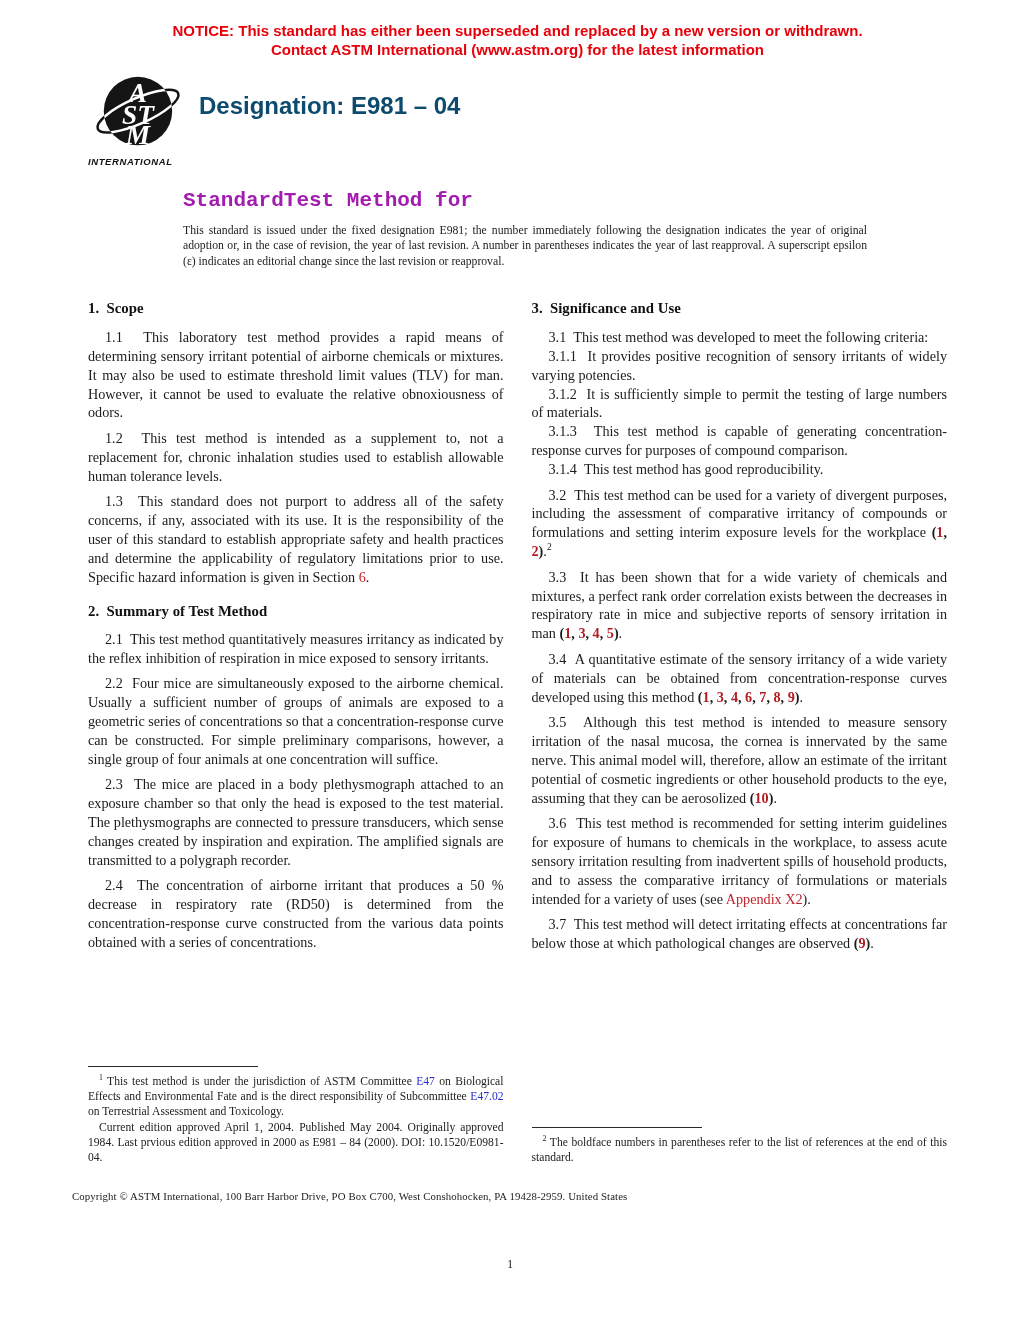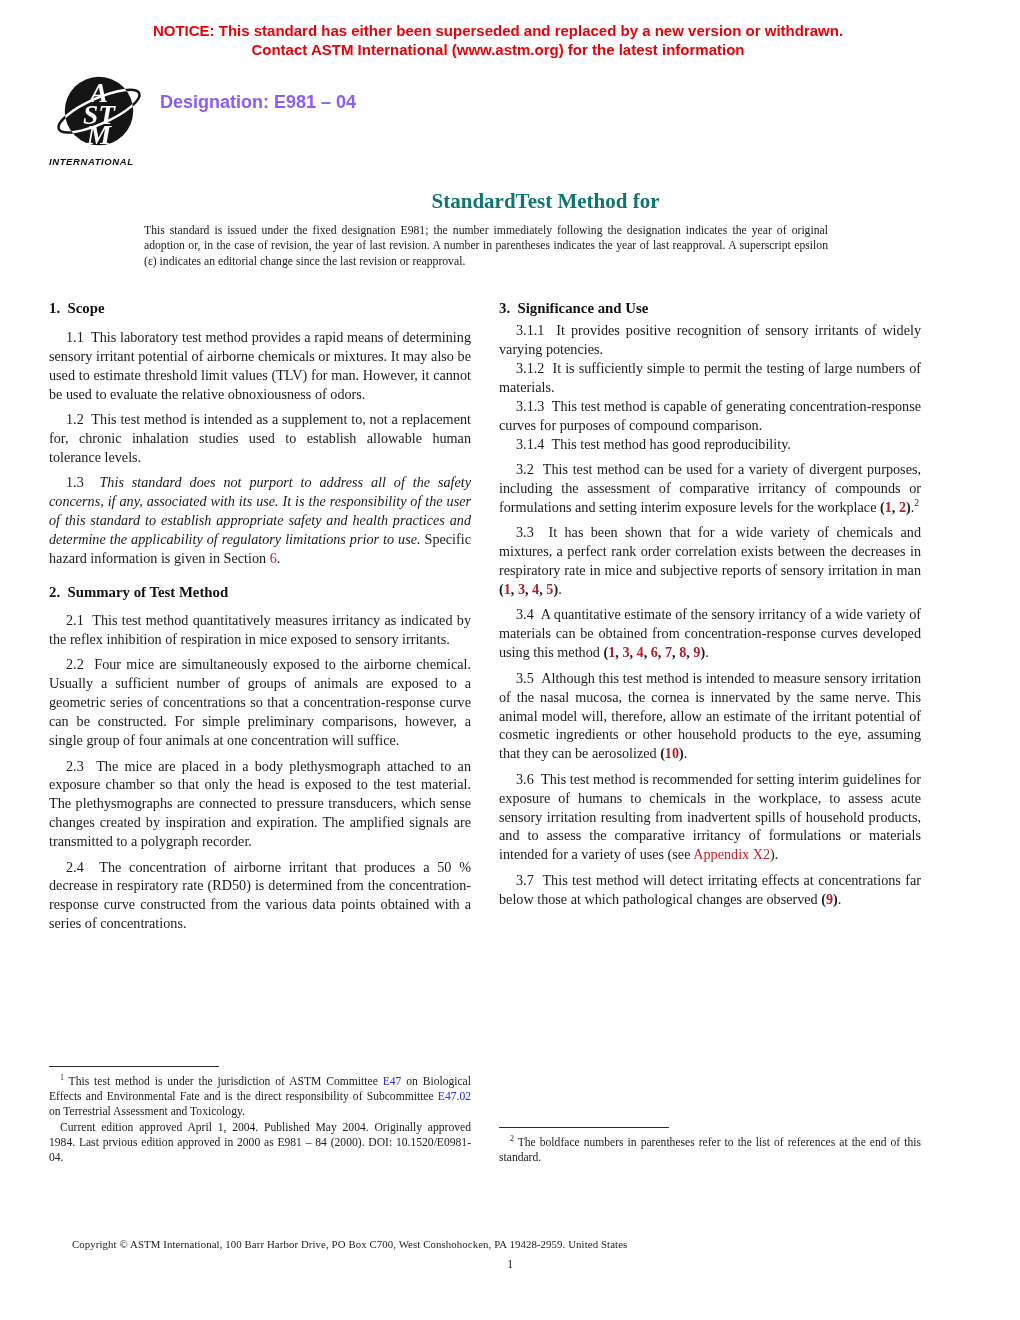--- a/index.html
+++ b/index.html
@@ -3,49 +3,49 @@
 <meta charset="utf-8">
 <style>
   * { box-sizing: border-box; }
   html, body { margin:0; padding:0; background:#ffffff; }
   body {
     width:1020px; height:1320px; position:relative;
     font-family:"Liberation Serif","DejaVu Serif",serif;
     color:#1b1b1b;
     -webkit-font-smoothing:antialiased;
   }
-  .page { padding:12px 73px 0 49px; position:relative; height:100%; }
+  .page { padding:12px 73px 0 88px; position:relative; height:100%; }
 
   
   .notice {
     text-align:center;
     font-family:"Liberation Sans","DejaVu Sans",sans-serif;
     font-weight:bold; font-size:15px; line-height:19px;
     color:#e8000a; margin-top:9px;
   }
 
   
   .header-row { display:flex; align-items:flex-start; margin-top:11px; height:96px; }
   .logo-wrap { width:98px; text-align:center; }
   .logo-sub {
     font-family:"Liberation Sans","DejaVu Sans",sans-serif;
     font-weight:bold; font-style:italic; font-size:9.5px;
     letter-spacing:0.6px; color:#111; margin-top:-4px; text-align:left;
   }
   .designation {
     font-family:"Liberation Sans","DejaVu Sans",sans-serif;
-    font-weight:bold; font-size:18px; color:#8b5cf6;
+    font-weight:bold; font-size:24px; color:#0c4a6e;
     margin-left:13px; margin-top:22px;
   }
 
   
   .title-block {
     margin-left:95px; margin-top:22px;
-    font-family:Liberation Serif, serif;
-    font-weight:bold; font-size:21px; line-height:26.5px; color:#0f766e;text-align:center;
+    font-family:Liberation Mono, monospace;
+    font-weight:bold; font-size:21px; line-height:26.5px; color:#a21caf;
   }
   .title-block sup { font-size:12px; vertical-align:super; line-height:0; }
 
   
   .issued {
     margin-left:95px; margin-top:8px; width:684px;
     font-size:11.7px; line-height:15.6px; text-align:justify; color:#222;
   }
 
   
@@ -63,30 +63,30 @@
   .para.tight { margin-top:0; }
   .fn-rule { width:170px; border-top:1.4px solid #2a2a2a; margin:14px 0 7px 0; }
   .fn-rule.push { margin-top:auto; }
   .fn-para {
     font-size:11.6px; line-height:15.2px; text-align:justify;
     text-indent:11px; margin:0; color:#222;
   }
 
   
   .seg-t  { }
-  .seg-i  { font-style:italic; }
+  .seg-i  { }
   .seg-b  { font-weight:bold; }
   .seg-ref{ color:#b01e24; font-weight:bold; }
   .seg-red{ color:#c02128; }
   .seg-link{ color:#2b2bcc; }
   .seg-sup{ vertical-align:super; font-size:68%; line-height:0; }
 
   
   .copyright {
-    position:absolute; left:72px; top:1238px;
+    position:absolute; left:72px; top:1190px;
     font-size:10.8px; color:#222; letter-spacing:0.1px;
   }
   .page-num {
     position:absolute; left:0; right:0; top:1258px;
     text-align:center; font-size:11.5px; color:#111;
   }
 </style>
 </head>
 <body>
 
@@ -135,20 +135,21 @@
         <p class="para"><span class="seg-t">2.1&nbsp;&nbsp;This test method quantitatively measures irritancy as indicated by the reflex inhibition of respiration in mice exposed to sensory irritants.</span></p>
         <p class="para"><span class="seg-t">2.2&nbsp;&nbsp;Four mice are simultaneously exposed to the airborne chemical. Usually a sufficient number of groups of animals are exposed to a geometric series of concentrations so that a concentration-response curve can be constructed. For simple preliminary comparisons, however, a single group of four animals at one concentration will suffice.</span></p>
         <p class="para"><span class="seg-t">2.3&nbsp;&nbsp;The mice are placed in a body plethysmograph attached to an exposure chamber so that only the head is exposed to the test material. The plethysmographs are connected to pressure transducers, which sense changes created by inspiration and expiration. The amplified signals are transmitted to a polygraph recorder.</span></p>
         <p class="para"><span class="seg-t">2.4&nbsp;&nbsp;The concentration of airborne irritant that produces a 50 % decrease in respiratory rate (RD50) is determined from the concentration-response curve constructed from the various data points obtained with a series of concentrations.</span></p>
         <div class="fn-rule push"></div>
         <p class="fn-para"><span class="seg-sup">1</span><span class="seg-t"> This test method is under the jurisdiction of ASTM Committee </span><span class="seg-link">E47</span><span class="seg-t"> on Biological Effects and Environmental Fate and is the direct responsibility of Subcommittee </span><span class="seg-link">E47.02</span><span class="seg-t"> on Terrestrial Assessment and Toxicology.</span></p>
         <p class="fn-para"><span class="seg-t">Current edition approved April 1, 2004. Published May 2004. Originally approved 1984. Last prvious edition approved in 2000 as E981 – 84 (2000). DOI: 10.1520/E0981-04.</span></p>
       </div>
     <div class="col" id="col-right">
         <h3 class="sec-heading">3.&nbsp;&nbsp;Significance and Use</h3>
+        <p class="para"><span class="seg-t">3.1&nbsp;&nbsp;This test method was developed to meet the following criteria:</span></p>
         <p class="para tight"><span class="seg-t">3.1.1&nbsp;&nbsp;It provides positive recognition of sensory irritants of widely varying potencies.</span></p>
         <p class="para tight"><span class="seg-t">3.1.2&nbsp;&nbsp;It is sufficiently simple to permit the testing of large numbers of materials.</span></p>
         <p class="para tight"><span class="seg-t">3.1.3&nbsp;&nbsp;This test method is capable of generating concentration-response curves for purposes of compound comparison.</span></p>
         <p class="para tight"><span class="seg-t">3.1.4&nbsp;&nbsp;This test method has good reproducibility.</span></p>
         <p class="para"><span class="seg-t">3.2&nbsp;&nbsp;This test method can be used for a variety of divergent purposes, including the assessment of comparative irritancy of compounds or formulations and setting interim exposure levels for the workplace </span><span class="seg-b">(</span><span class="seg-ref">1</span><span class="seg-b">, </span><span class="seg-ref">2</span><span class="seg-b">)</span><span class="seg-t">.</span><span class="seg-sup">2</span></p>
         <p class="para"><span class="seg-t">3.3&nbsp;&nbsp;It has been shown that for a wide variety of chemicals and mixtures, a perfect rank order correlation exists between the decreases in respiratory rate in mice and subjective reports of sensory irritation in man </span><span class="seg-b">(</span><span class="seg-ref">1</span><span class="seg-b">, </span><span class="seg-ref">3</span><span class="seg-b">, </span><span class="seg-ref">4</span><span class="seg-b">, </span><span class="seg-ref">5</span><span class="seg-b">)</span><span class="seg-t">.</span></p>
         <p class="para"><span class="seg-t">3.4&nbsp;&nbsp;A quantitative estimate of the sensory irritancy of a wide variety of materials can be obtained from concentration-response curves developed using this method </span><span class="seg-b">(</span><span class="seg-ref">1</span><span class="seg-b">, </span><span class="seg-ref">3</span><span class="seg-b">, </span><span class="seg-ref">4</span><span class="seg-b">, </span><span class="seg-ref">6</span><span class="seg-b">, </span><span class="seg-ref">7</span><span class="seg-b">, </span><span class="seg-ref">8</span><span class="seg-b">, </span><span class="seg-ref">9</span><span class="seg-b">)</span><span class="seg-t">.</span></p>
         <p class="para"><span class="seg-t">3.5&nbsp;&nbsp;Although this test method is intended to measure sensory irritation of the nasal mucosa, the cornea is innervated by the same nerve. This animal model will, therefore, allow an estimate of the irritant potential of cosmetic ingredients or other household products to the eye, assuming that they can be aerosolized </span><span class="seg-b">(</span><span class="seg-ref">10</span><span class="seg-b">)</span><span class="seg-t">.</span></p>
         <p class="para"><span class="seg-t">3.6&nbsp;&nbsp;This test method is recommended for setting interim guidelines for exposure of humans to chemicals in the workplace, to assess acute sensory irritation resulting from inadvertent spills of household products, and to assess the comparative irritancy of formulations or materials intended for a variety of uses (see </span><span class="seg-red">Appendix X2</span><span class="seg-t">).</span></p>
         <p class="para"><span class="seg-t">3.7&nbsp;&nbsp;This test method will detect irritating effects at concentrations far below those at which pathological changes are observed </span><span class="seg-b">(</span><span class="seg-ref">9</span><span class="seg-b">)</span><span class="seg-t">.</span></p>

